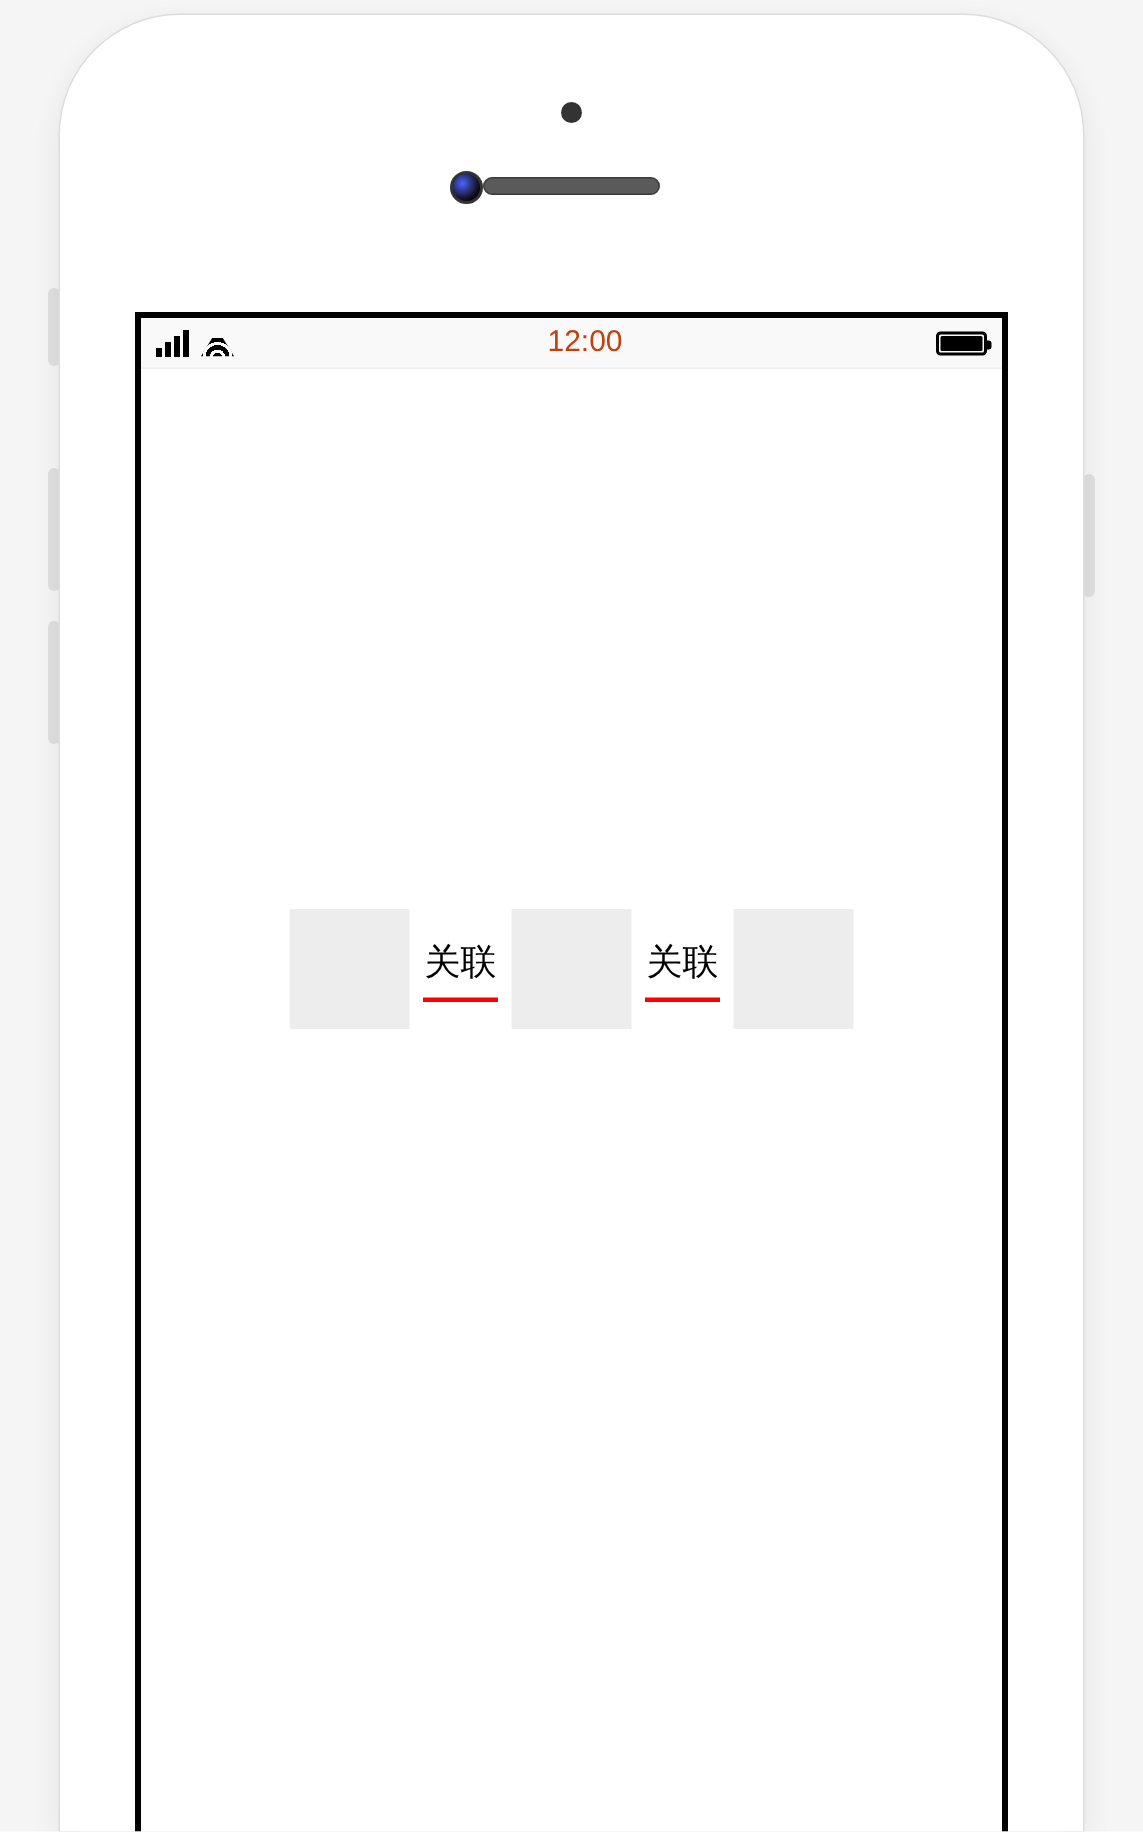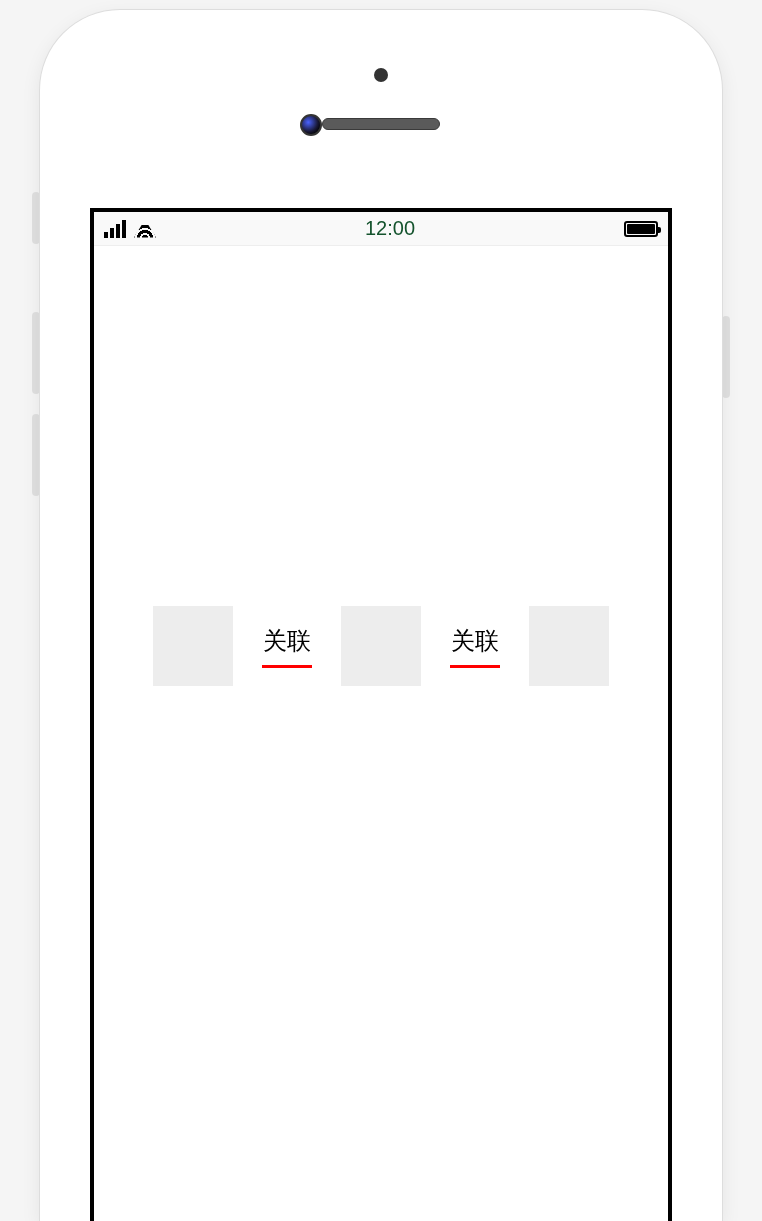--- a/index.html
+++ b/index.html
@@ -75,21 +75,21 @@
 
     .status-bar {
       height: 34px;
       background: #f9f9f9;
       border-bottom: 1px solid #eee;
       display: flex;
       align-items: center;
       justify-content: space-between;
       padding: 0 10px;
       font-size: 20px;
-      color: #14532d;
+      color: #c2410c;
     }
     .sb-left-icons { display: flex; align-items: center; gap: 8px; }
     .signal-icon { display: flex; align-items: flex-end; gap: 2px; }
     .signal-icon span { width: 4px; background: #000; display: inline-block; }
     .signal-icon span:nth-child(1){height:6px;} .signal-icon span:nth-child(2){height:10px;}
     .signal-icon span:nth-child(3){height:14px;} .signal-icon span:nth-child(4){height:18px;}
     .wifi-icon { width: 22px; height: 18px; position: relative; }
     .wifi-icon::before {
       content: ""; position: absolute; inset: 0;
       background:
@@ -115,21 +115,21 @@
       display: flex;
       justify-content: center;
       align-items: center;
     }
     .placeholder-box {
       width: 80px; height: 80px;
       background: #ededed;
       flex: 0 0 auto;
     }
     .link-slot {
-      width: 108px;
+      width: 68px;
       text-align: center;
       flex: 0 0 auto;
     }
     .link-label {
       font-size: 24px;
       color: #000;
       display: inline-block;
     }
     .underline {
       width: 50px; height: 3px;

